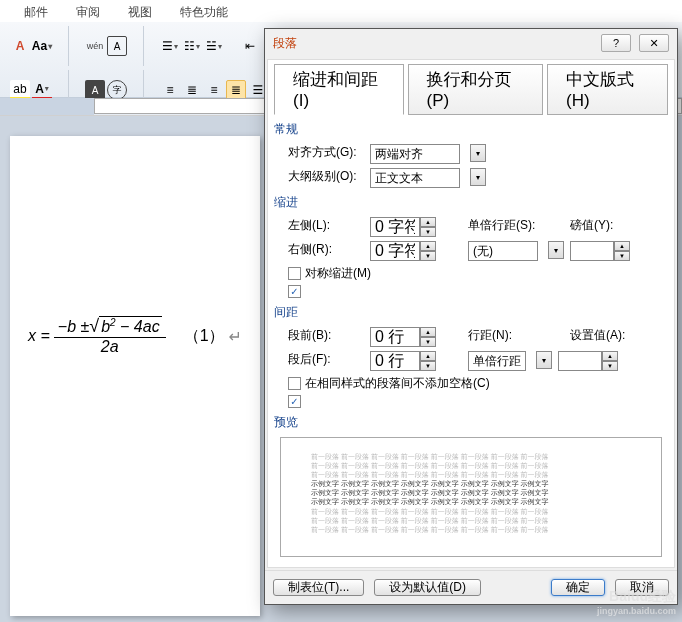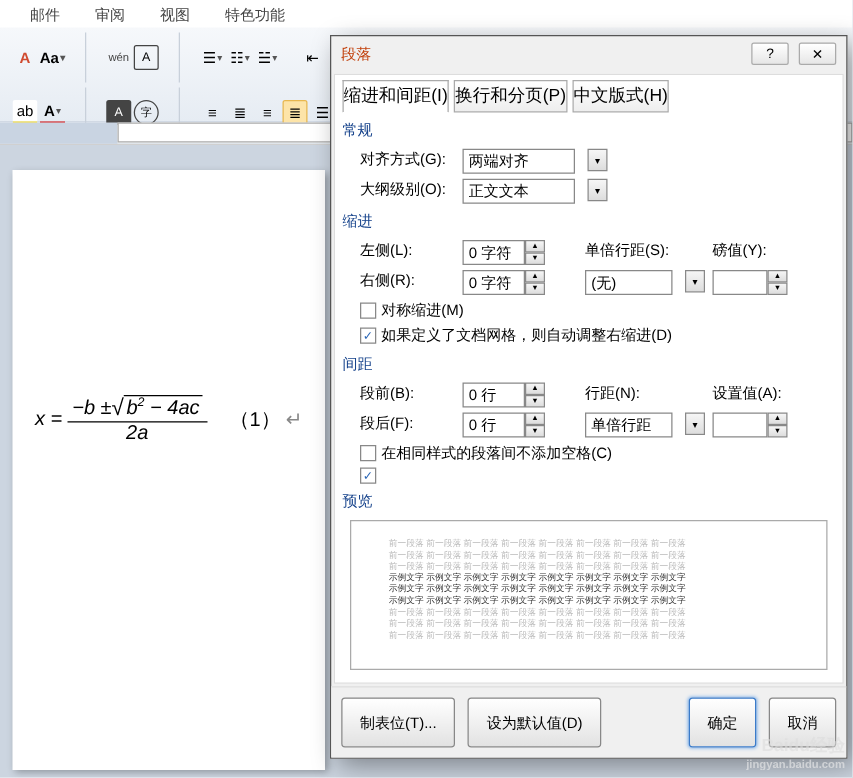--- a/index.html
+++ b/index.html
@@ -39,46 +39,46 @@
     
     
     .dialog { position: absolute; top: 28px; left: 264px; width: 414px; background: #f0f0f0; border: 1px solid #555; box-shadow: 6px 6px 20px rgba(0,0,0,0.4); }
     .dlg-title { display: flex; align-items: center; justify-content: space-between; padding: 4px 8px; height: 28px; }
     .dlg-title-text { font-size: 12px; color: #c2410c; }
     .dlg-title-btns { display: flex; gap: 8px; }
     .dlg-title-btn { width: 30px; height: 18px; border: 1px solid #aaa; border-radius: 2px; background: linear-gradient(#fff,#e6e6e6); display: flex; align-items: center; justify-content: center; font-size: 11px; cursor: pointer; }
     
     .dlg-body { border: 1px solid #ddd; margin: 2px; background: #fff; padding: 4px 6px; }
     .dlg-tabs { display: flex; gap: 4px; margin-bottom: 6px; }
-    .dlg-tab { padding: 3px 0; border: 1px solid #aaa; background: linear-gradient(#fff,#eee); font-size: 14px; cursor: pointer; }
+    .dlg-tab { padding: 3px 18px; border: 1px solid #aaa; background: linear-gradient(#fff,#eee); font-size: 17px; cursor: pointer; }
     .dlg-tab.active { border-bottom: 1px solid #fff; background: #fff; }
     
     .section { margin: 6px 0; }
     .section-title { color: #15428b; font-size: 12px; margin-bottom: 6px; }
     .field-row { display: flex; align-items: flex-start; margin: 4px 0 4px 14px; gap: 6px; font-size: 12px; }
     .field-label { width: 76px; white-space: nowrap; }
     .field-label-sm { width: 60px; white-space: nowrap; }
     .combo { height: 20px; border: 1px solid #888; background: #fff; display: flex; align-items: center; padding: 0 4px; font-size: 12px; }
     .combo-val { flex: 1; }
     .combo-btn { width: 16px; height: 18px; border: 1px solid #888; background: linear-gradient(#f6f6f6,#ddd); display: flex; align-items: center; justify-content: center; font-size: 8px; margin-left: 4px; cursor: pointer; }
     .spinner { display: flex; align-items: center; }
-    .spinner-input { width: 50px; height: 20px; border: 1px solid #888; padding: 0 4px; font-size: 12px; }
+    .spinner-input { width: 50px; height: 20px; border: 1px solid #888; padding: 0 4px; font-size: 16px; }
     .spinner-btns { display: flex; flex-direction: column; }
     .spinner-btn { width: 16px; height: 10px; border: 1px solid #888; background: linear-gradient(#f6f6f6,#ddd); font-size: 6px; display: flex; align-items: center; justify-content: center; cursor: pointer; }
     .check-row { display: flex; align-items: center; margin: 3px 0 3px 14px; gap: 4px; font-size: 12px; }
     .checkbox { width: 13px; height: 13px; border: 1px solid #888; background: #fff; display: flex; align-items: center; justify-content: center; font-size: 10px; color: #2965b5; cursor: pointer; }
     
     .preview-box { margin: 4px 6px; border: 1px solid #aaa; height: 120px; background: #fff; padding: 14px 30px; overflow: hidden; }
     .preview-line { font-size: 7px; color: #bbb; line-height: 1.3; white-space: nowrap; }
     .preview-line.dark { color: #333; }
     
     .dlg-footer { display: flex; justify-content: space-between; padding: 8px; background: #f0f0f0; border-top: 1px solid #ddd; }
     .dlg-footer-left { display: flex; gap: 10px; }
     .dlg-footer-right { display: flex; gap: 10px; }
-    .dlg-btn { height: 40px; padding: 0 14px; border: 1px solid #888; background: linear-gradient(#fff,#e2e2e2); font-size: 12px; border-radius: 3px; cursor: pointer; display: flex; align-items: center; }
+    .dlg-btn { height: 17px; padding: 0 14px; border: 1px solid #888; background: linear-gradient(#fff,#e2e2e2); font-size: 12px; border-radius: 3px; cursor: pointer; display: flex; align-items: center; }
     .dlg-btn.primary { border: 1px solid #3b7bc9; box-shadow: 0 0 3px #6ca6e8; }
     
     .watermark { position: absolute; right: 6px; bottom: 6px; color: #ddd; font-size: 14px; font-weight: bold; opacity: 0.6; text-align: right; }
     .watermark-sub { font-size: 9px; color: #eee; font-weight: bold; }
   </style>
 </head>
 <body>
 
 <div class="ribbon-tabs">
   <div class="ribbon-tab">邮件</div>
@@ -243,21 +243,20 @@
               <div class="spinner-btn">▼</div>
             </div>
         </div>
       </div>
       <div class="check-row">
         <span class="checkbox"></span>
         <span>对称缩进(M)</span>
       </div>
       <div class="check-row">
         <span class="checkbox">✓</span>
-        <span>如果定义了文档网格，则自动调整右缩进(D)</span>
       </div>
     </div>
 
     <div class="section">
       <div class="section-title">间距</div>
       <div class="field-row">
         <span class="field-label">段前(B):</span>
         <div class="spinner">
           <input class="spinner-input" value="0 行" style="">
           <div class="spinner-btns">
@@ -273,21 +272,21 @@
       <div class="field-row">
         <span class="field-label">段后(F):</span>
         <div class="spinner">
           <input class="spinner-input" value="0 行" style="">
           <div class="spinner-btns">
               <div class="spinner-btn">▲</div>
               <div class="spinner-btn">▼</div>
             </div>
         </div>
         <span style="width:20px"></span>
-        <div class="combo" style="width:70px">
+        <div class="combo" style="width:58px">
           <span class="combo-val">单倍行距</span>
         </div>
         <span class="combo-btn">▾</span>
         <div class="spinner">
           <input class="spinner-input" style="width: 44px;" value="">
           <div class="spinner-btns">
               <div class="spinner-btn">▲</div>
               <div class="spinner-btn">▼</div>
             </div>
         </div>

